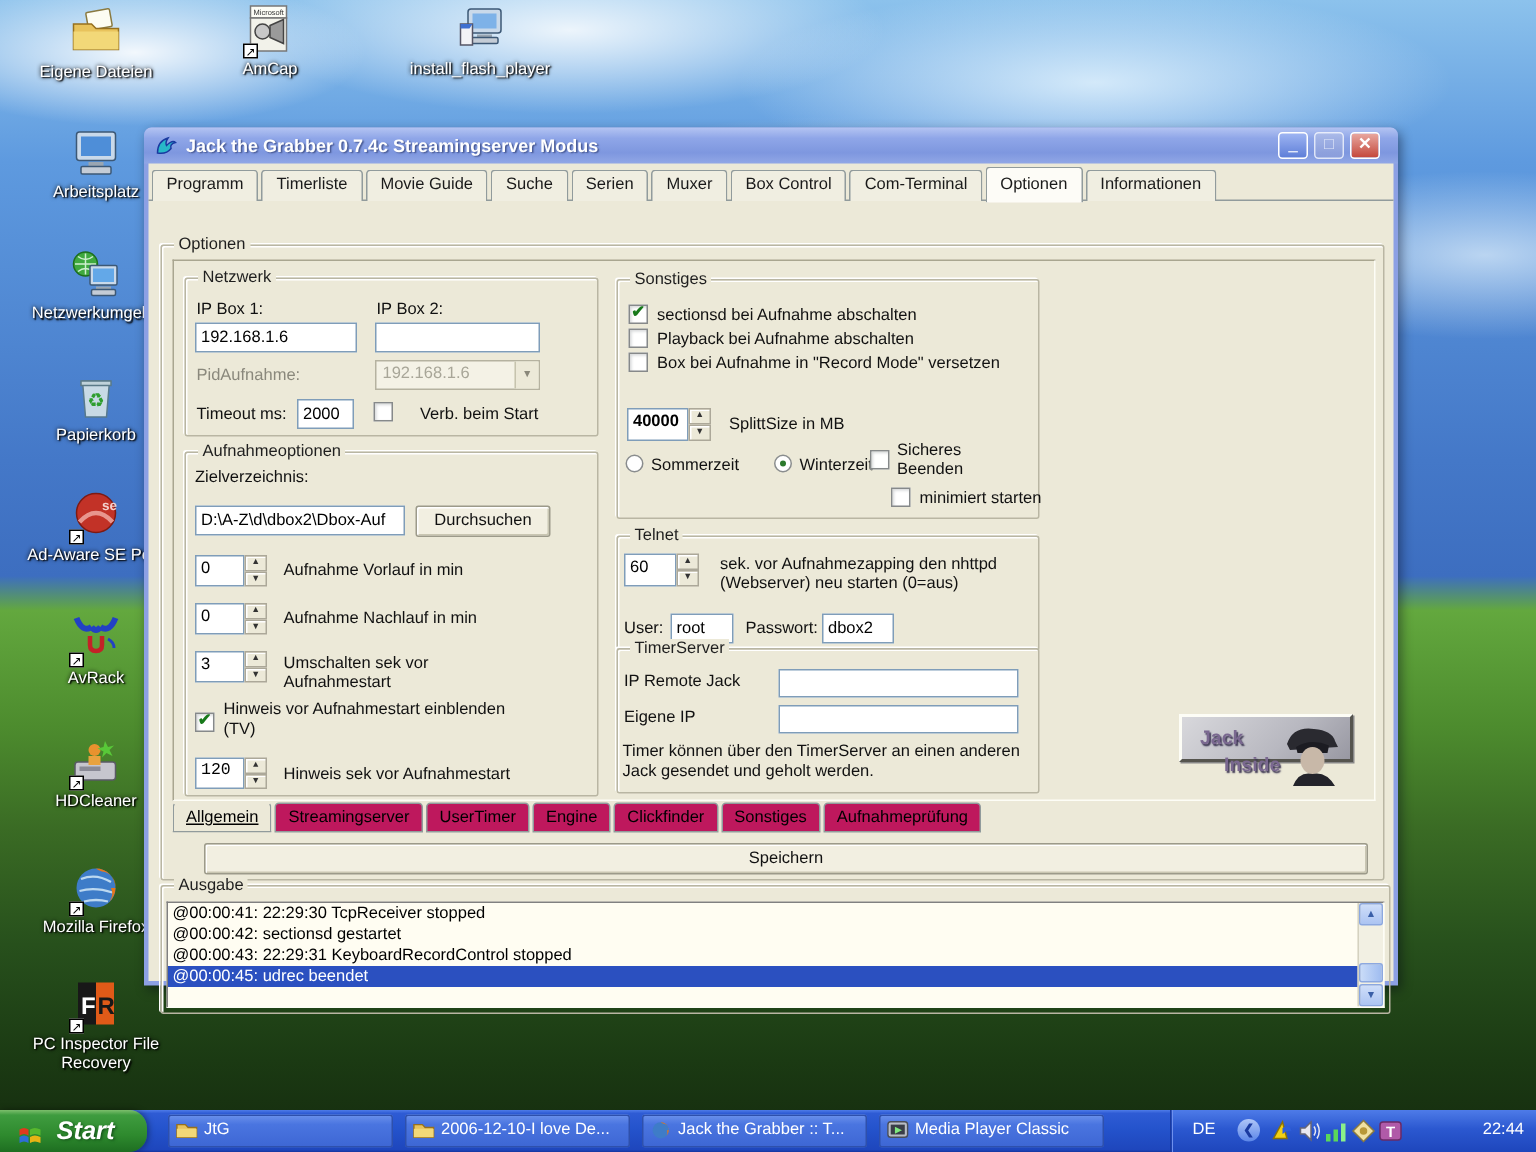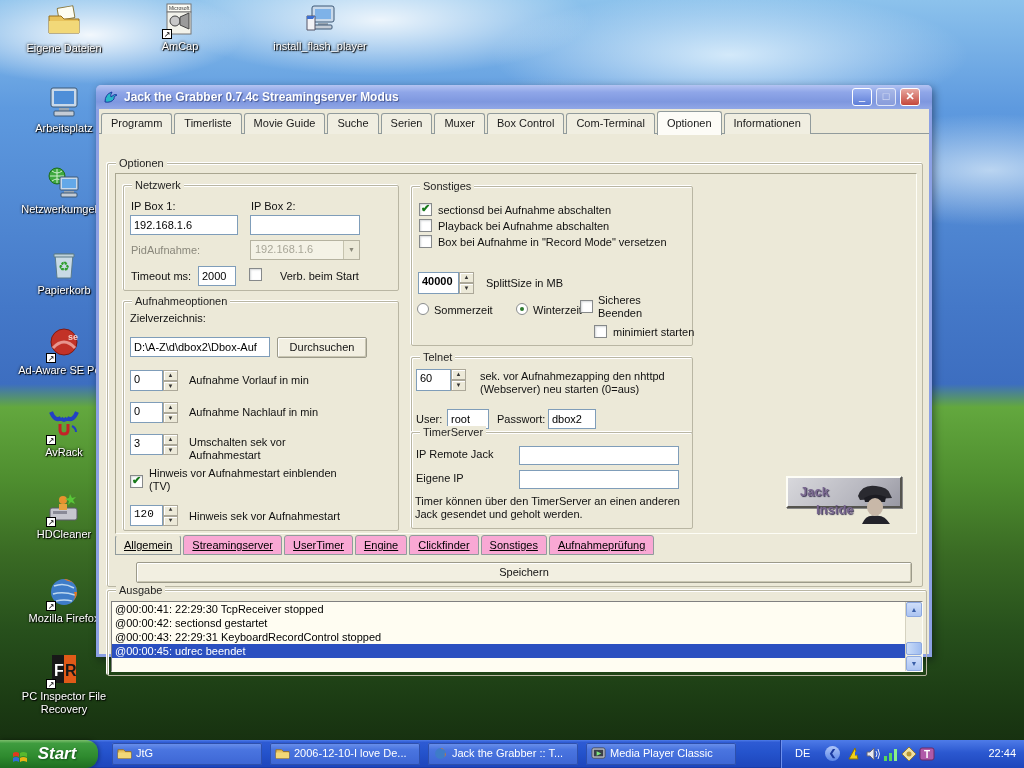--- a/index.html
+++ b/index.html
@@ -90,22 +90,22 @@
   .radio.sel::after { content:""; position:absolute; left:3px; top:3px; width:4px; height:4px;
     border-radius:50%; background:#2C7A2C; }
 
   .btn { position:absolute; background:#F2EFE1; border:1px solid #9C9A8A; border-radius:2px;
     box-shadow:inset 1px 1px 0 #FFFFFF, inset -1px -1px 0 #C9C6B2;
     text-align:center; color:#111; font-size:11px; }
 
   
   .subtabrow { position:absolute; left:16px; top:426px; height:22px; white-space:nowrap; }
   .subtab { position:relative; display:inline-block; height:20px; margin-right:2px;
-    padding:3px 8px 0 8px; background:#f9a8d4; border:1px solid #919B9C;
-    border-radius:3px 3px 0 0;text-decoration:underline; }
+    padding:3px 8px 0 8px; background:#be185d; border:1px solid #919B9C;
+    border-radius:3px 3px 0 0; }
   .subtab.active { background:#ECE9D8; border-top-color:#ECE9D8; font-family:"Liberation Sans",sans-serif;
     text-decoration:underline; }
 
   
   .loglist { position:absolute; left:12px; top:492px; width:812px; height:71px;
     background:#FFFDF2; border:1px solid; border-color:#808080 #FDFDF6 #FDFDF6 #808080; overflow:hidden; }
   .logline { height:14px; line-height:14px; padding-left:3px; white-space:nowrap; }
   .logline.selected { background:#2B50C0; color:#fff; }
   .vscroll { position:absolute; right:0; top:0; bottom:0; width:17px; background:#F2F0E3; border-left:1px solid #D5D2C0; }
   .vs-btn { position:absolute; left:0; right:0; height:15px; background:linear-gradient(180deg,#CFDEF9,#ACC4F2);

